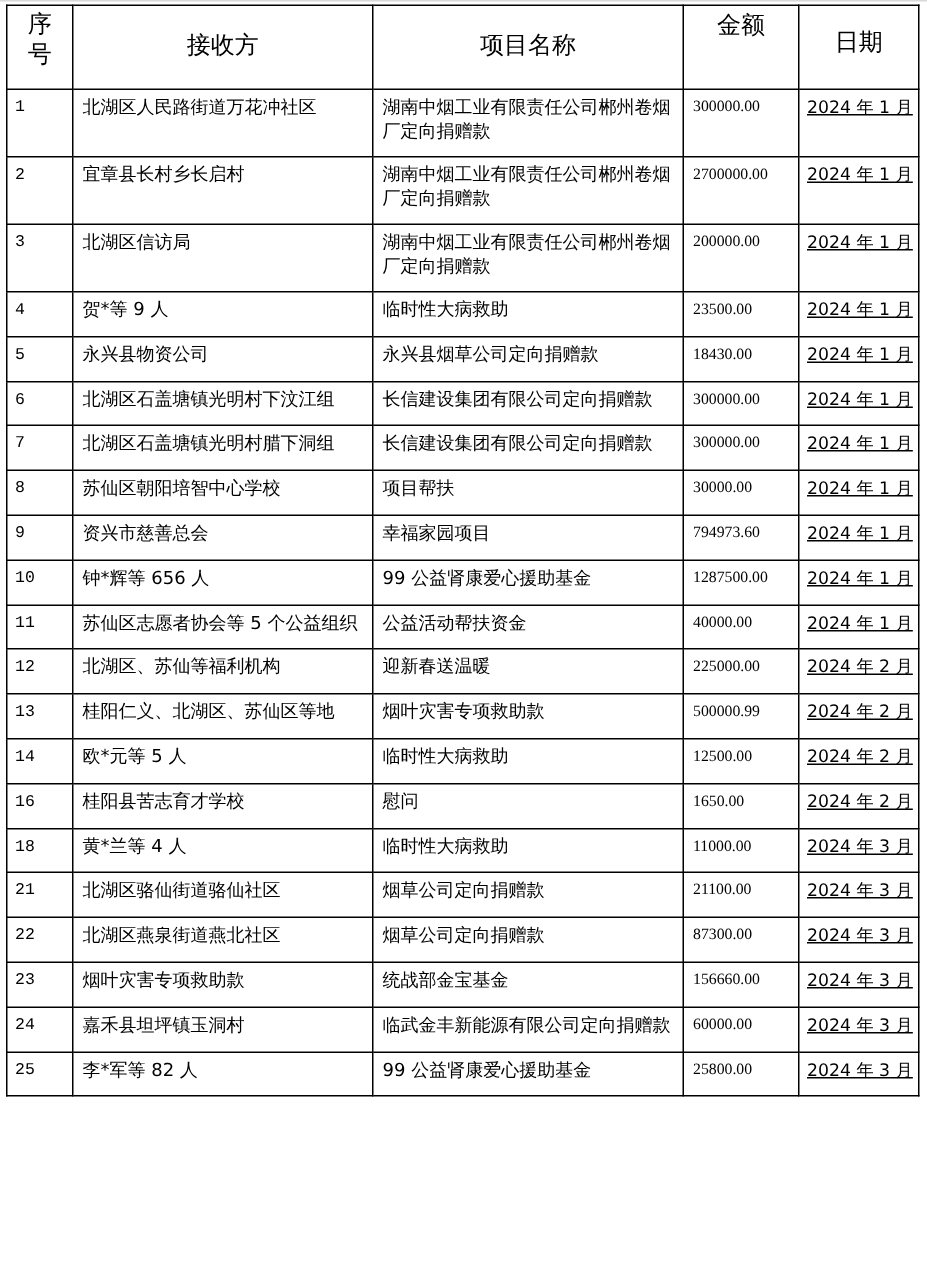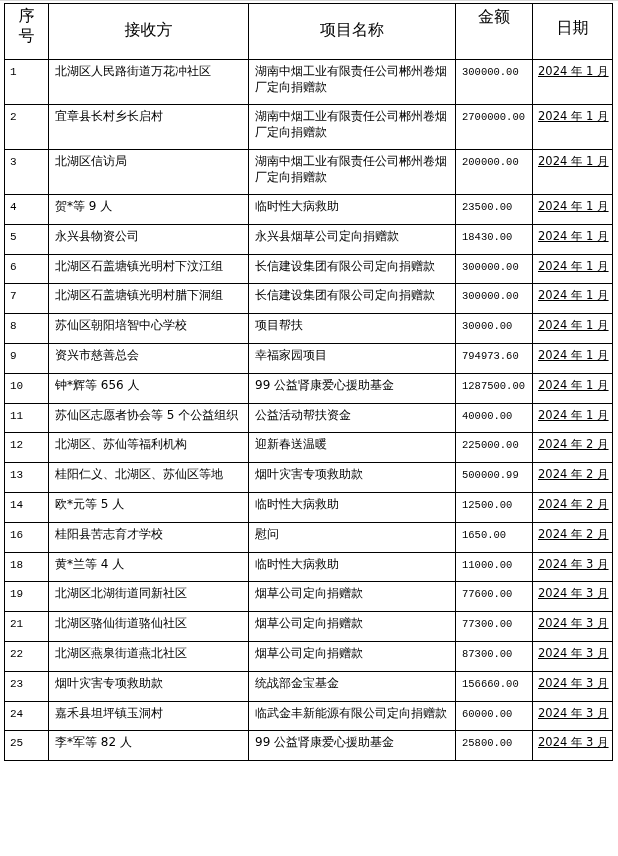--- a/index.html
+++ b/index.html
@@ -24,21 +24,21 @@
     col.c5 { width: 80px; }
     tr.head th { height: 55px; font-weight: normal; font-size: 16px; text-align: center; }
     th .h-seq { display: block; white-space: pre-line; line-height: 20px; padding-top: 2px; }
     th .h-mid { display: block; padding-top: 16px; }
     th .h-amount { display: block; padding-top: 3px; }
     th .h-date { display: block; padding-top: 14px; }
     tr.tall td { height: 44px; }
     tr.short td { height: 28.8px; }
     td .cell { display: block; padding: 3px 4px 0 6px; font-size: 12px; line-height: 16px;
                word-break: break-all; }
-    td .num { font-family: Liberation Mono, monospace; font-size: 10.5px;
+    td .num { font-family: Liberation Serif, serif; font-size: 10.5px;
               letter-spacing: 0px; padding-top: 4px; }
     td .seq { font-family: "Liberation Mono", "DejaVu Sans Mono", monospace; font-size: 11px; padding-left: 5px; padding-top: 4px; }
     td .date { font-size: 11.5px; white-space: nowrap; padding-left: 5px; text-decoration: underline; }
   </style>
 </head>
 <body>
 
 <div class="topline"></div>
 
 <table class="grid">
@@ -353,51 +353,34 @@
           <span class="cell">临时性大病救助</span>
         </td>
     <td>
           <span class="cell num">11000.00</span>
         </td>
     <td>
           <span class="cell date">2024 年 3 月</span>
         </td>
   </tr>
 
-  <tr class="short">
-    <td>
-          <span class="cell seq">19</span>
-        </td>
-    <td>
-          <span class="cell">北湖区北湖街道同新社区</span>
+
+
+  <tr class="short">
+    <td>
+          <span class="cell seq">21</span>
+        </td>
+    <td>
+          <span class="cell">北湖区骆仙街道骆仙社区</span>
         </td>
     <td>
           <span class="cell">烟草公司定向捐赠款</span>
         </td>
     <td>
-          <span class="cell num">77600.00</span>
-        </td>
-    <td>
-          <span class="cell date">2024 年 3 月</span>
-        </td>
-  </tr>
-
-
-  <tr class="short">
-    <td>
-          <span class="cell seq">21</span>
-        </td>
-    <td>
-          <span class="cell">北湖区骆仙街道骆仙社区</span>
-        </td>
-    <td>
-          <span class="cell">烟草公司定向捐赠款</span>
-        </td>
-    <td>
-          <span class="cell num">77300.00</span>
+          <span class="cell num">21100.00</span>
         </td>
     <td>
           <span class="cell date">2024 年 3 月</span>
         </td>
   </tr>
 
   <tr class="short">
     <td>
           <span class="cell seq">22</span>
         </td>

